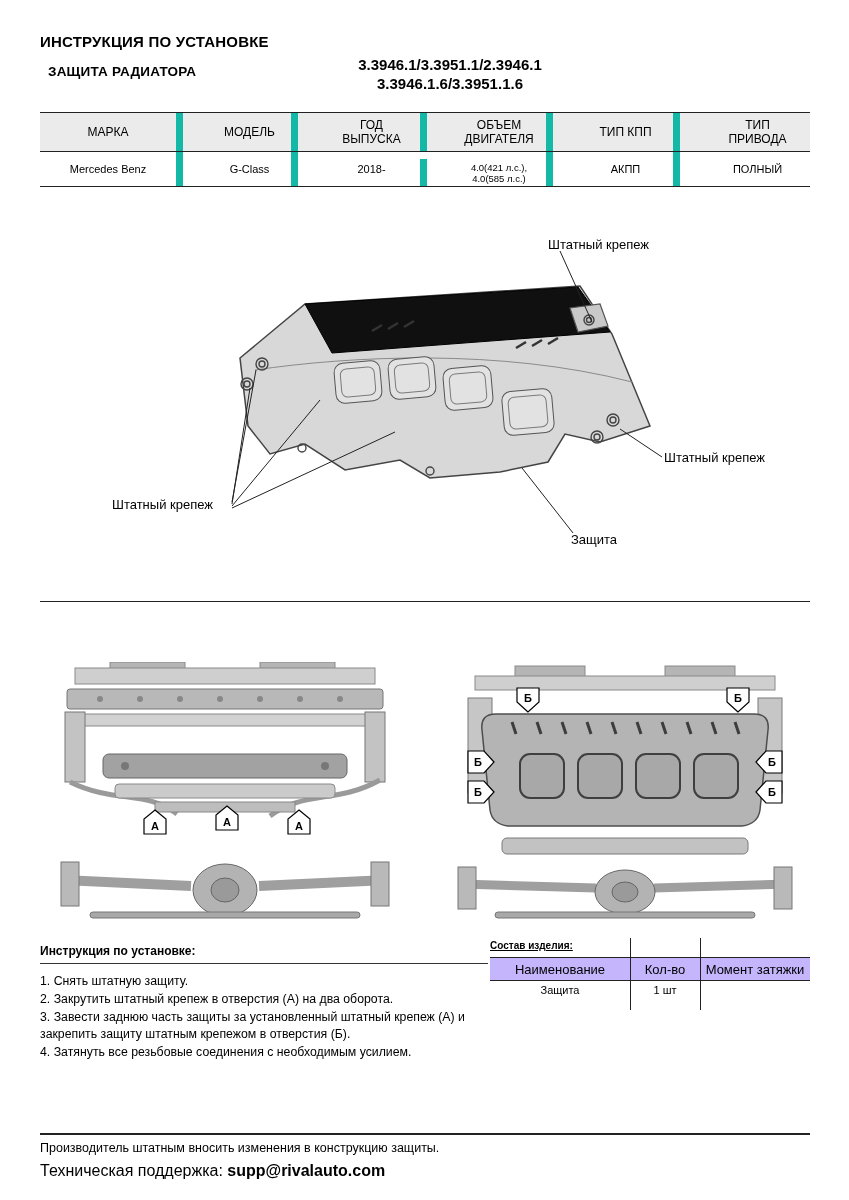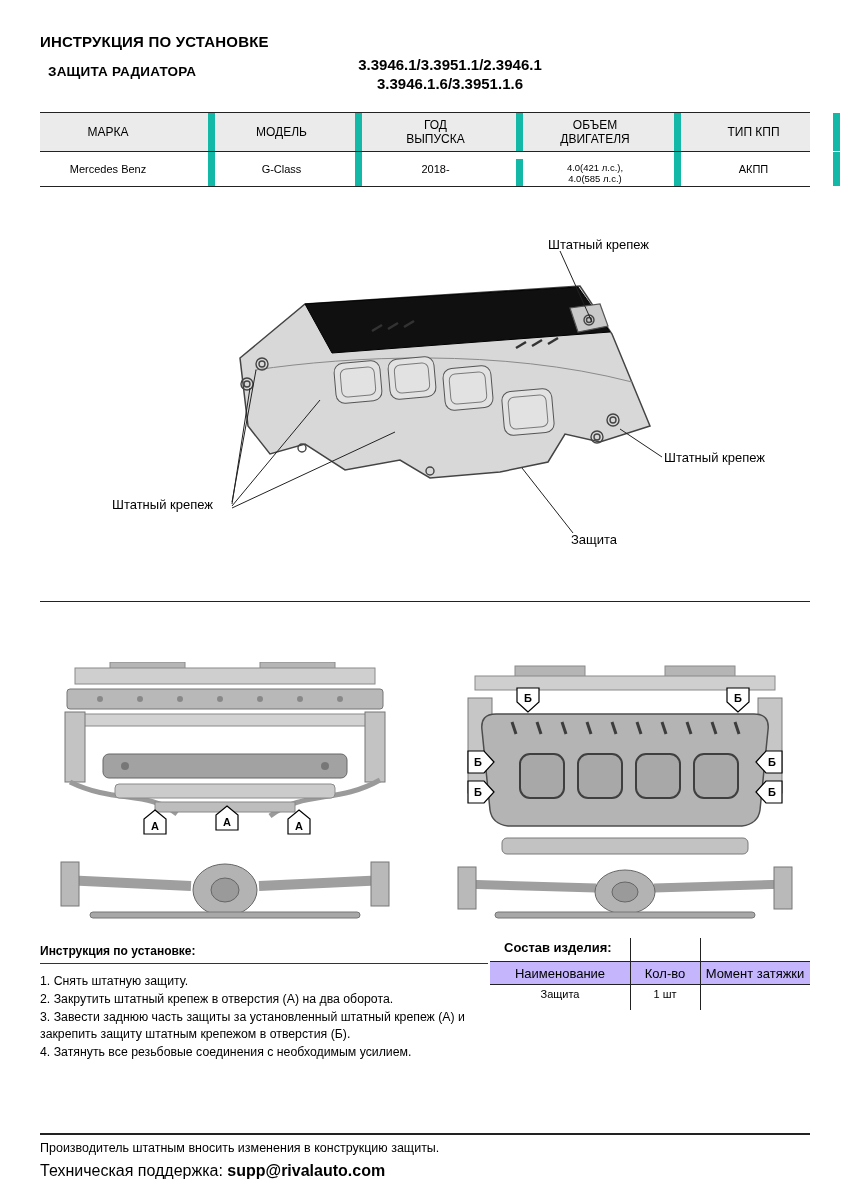--- a/index.html
+++ b/index.html
@@ -8,21 +8,21 @@
     font-family:"Liberation Sans",sans-serif;color:#000;overflow:hidden;
   }
   
   .title-block{position:absolute;left:40px;top:33px;}
   .doc-title{font-size:15px;font-weight:bold;letter-spacing:.2px;}
   .doc-subtitle{font-size:13.5px;font-weight:bold;margin-top:14px;margin-left:8px;letter-spacing:.2px;}
   .part-numbers{position:absolute;left:290px;top:55px;width:320px;text-align:center;
     font-size:15px;font-weight:bold;line-height:19px;}
   
   .spec-table{position:absolute;left:40px;top:112px;width:770px;border-top:1px solid #222;}
-  .spec-grid{display:grid;grid-template-columns:136px 115px 129px 126px 127px 137px;gap:32px;}
+  .spec-grid{display:grid;grid-template-columns:136px 115px 129px 126px 127px 137px;}
   .spec-head{background:#ebebeb;border-bottom:1px solid #222;}
   .spec-head .cell{min-height:38px;font-size:12px;white-space:pre-line;}
   .spec-vals{border-bottom:1px solid #222;}
   .spec-vals .cell{min-height:27px;font-size:11px;}
   .spec-vals .cell.small{font-size:9.5px;margin-top:7px;}
   .cell{display:flex;align-items:center;justify-content:center;text-align:center;
     padding:2px 3px;box-sizing:border-box;}
   .spec-grid .cell + .cell{border-left:7px solid #14b8a6;padding-left:28px;}
   
   .main-diagram{position:absolute;left:0;top:230px;width:849px;height:350px;}
@@ -40,21 +40,21 @@
   .underbody{position:absolute;left:0;top:658px;width:849px;height:280px;}
   .ub-left{position:absolute;left:55px;top:4px;}
   .ub-right{position:absolute;left:450px;top:4px;}
   
   .instructions{position:absolute;left:40px;top:944px;width:448px;}
   .instr-title{font-size:12px;font-weight:bold;}
   .instr-rule{height:1px;background:#333;margin:5px 0 9px 0;}
   .instr-step{font-size:12.3px;line-height:1.38;margin-bottom:1px;}
   
   .composition{position:absolute;left:490px;top:940px;width:320px;}
-  .comp-title{font-size:13px;font-weight:bold;margin-left:14px;}
+  .comp-title{font-size:10px;font-weight:bold;text-decoration:underline;}
   .comp-table{margin-top:6px;}
   .comp-grid{display:grid;grid-template-columns:140px 70px 110px;}
   .comp-head{background:#c4b5fd;border-top:1px solid #222;border-bottom:1px solid #222;}
   .comp-head .cell{min-height:22px;font-size:13px;}
   .comp-row .cell{min-height:18px;font-size:11px;}
   .comp-vline{position:absolute;width:1px;background:#222;top:-2px;height:72px;}
   .comp-vline.v1{left:140px;}
   .comp-vline.v2{left:210px;}
   
   .footer-note{position:absolute;left:40px;top:1141px;font-size:12.5px;}

